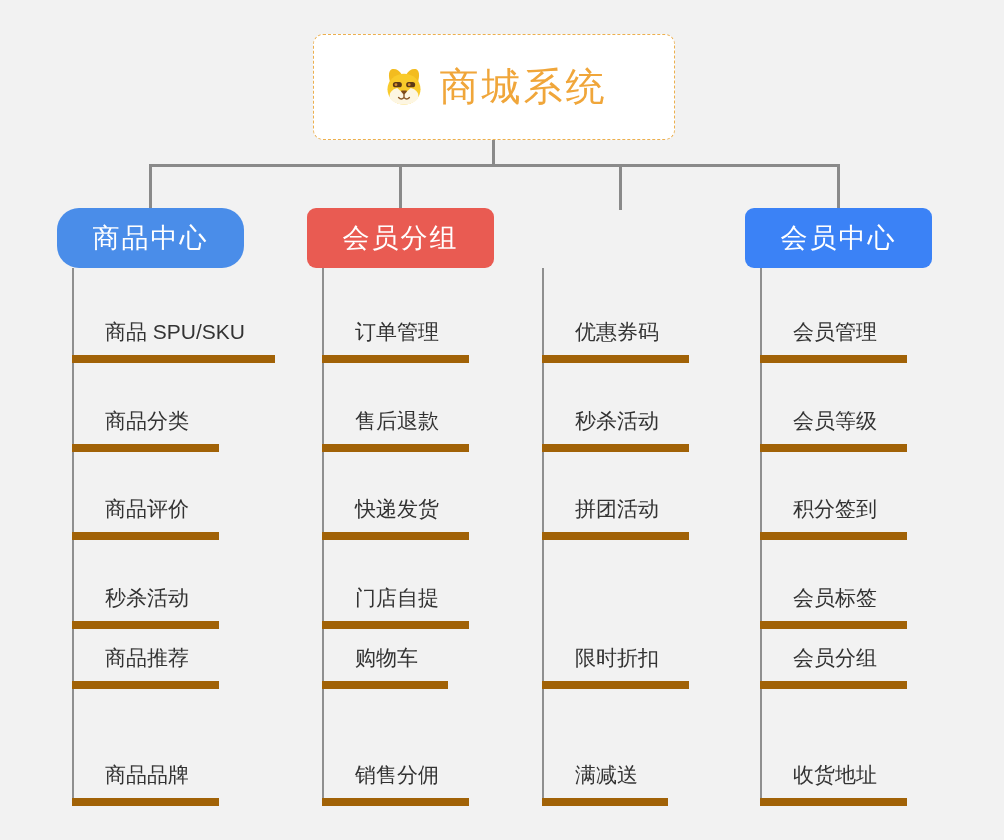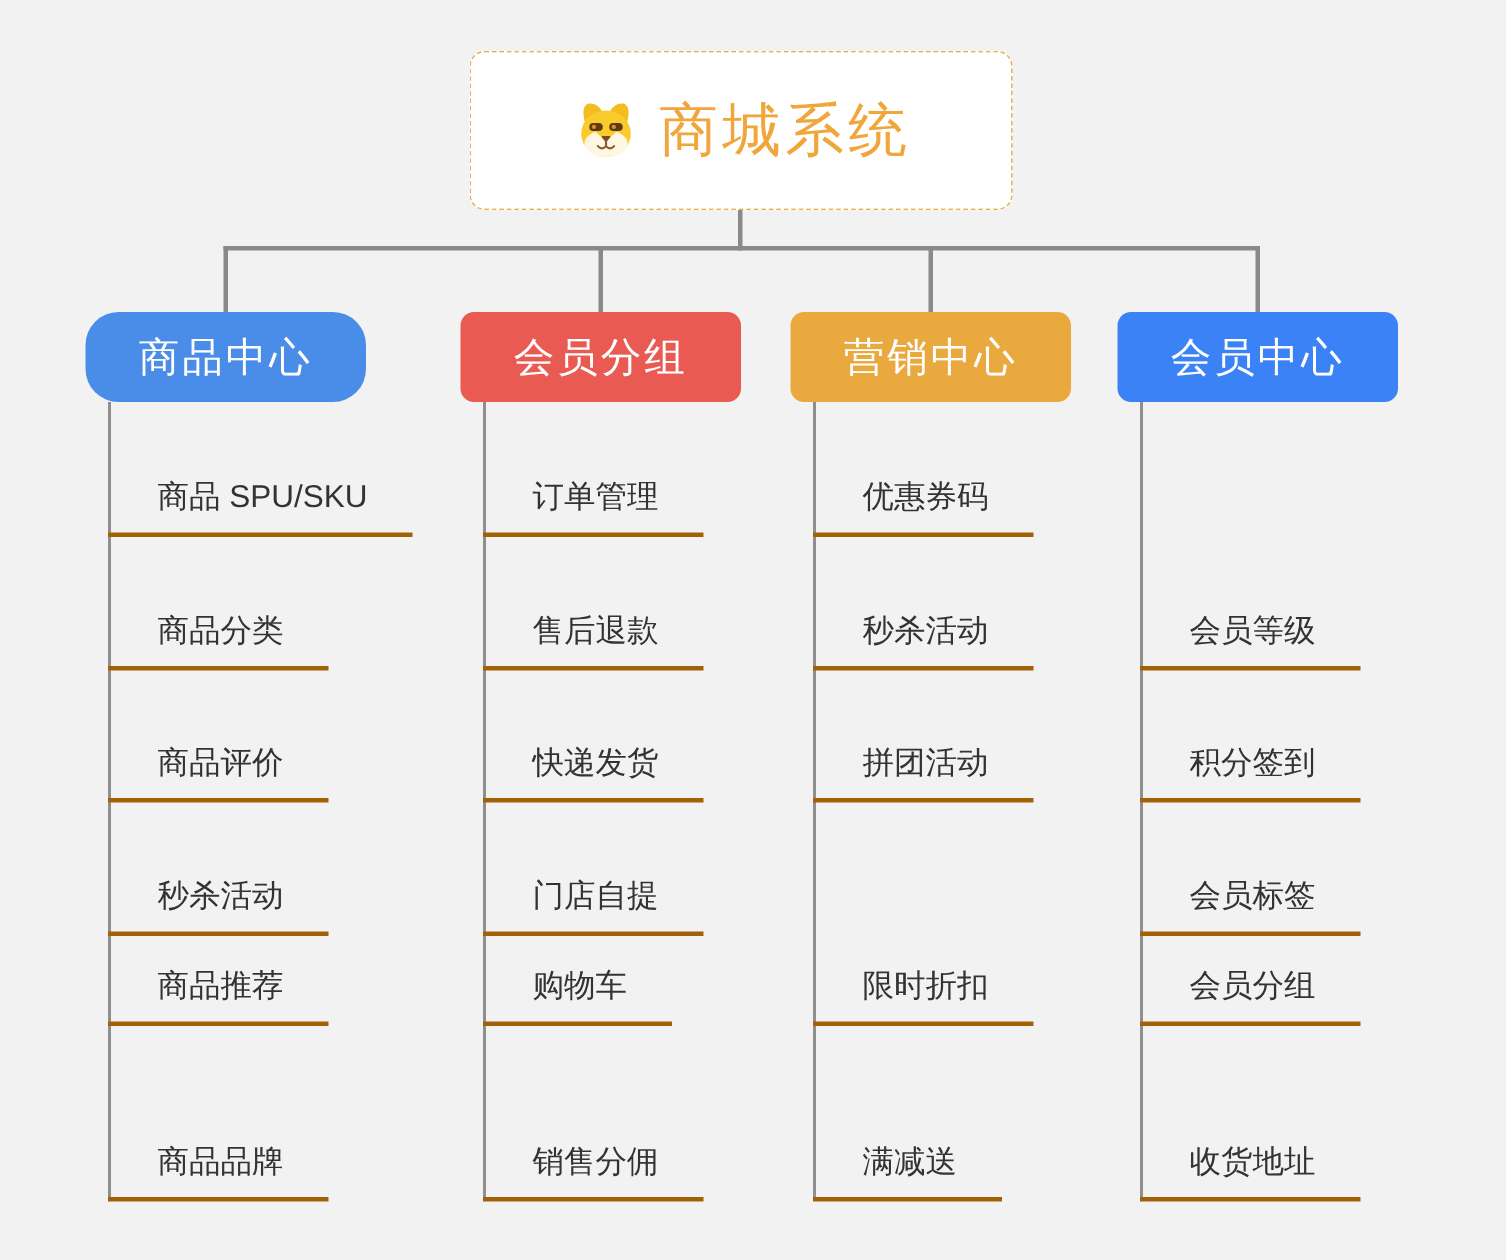--- a/index.html
+++ b/index.html
@@ -29,21 +29,21 @@
     position:absolute;top:208px;width:187px;height:60px;border-radius:9px;
     display:flex;align-items:center;justify-content:center;
     color:#ffffff;font-size:27px;letter-spacing:2px;
   }
   .b0{left:57px;background:#4A8DE9}
   .b1{left:307px;background:#E95B52}
   .b2{left:527px;background:#E9A93E}
   .b3{left:745px;background:#6FBE3E}
   
   .child{
-    position:absolute;border-bottom:3px solid #a16207;
+    position:absolute;border-bottom:8px solid #a16207;
     padding:0 30px 9px 33px;font-size:21px;line-height:29px;color:#333;
     white-space:nowrap;
   }
   .col-0{left:72px}.col-1{left:322px}.col-2{left:542px}.col-3{left:760px}
   .row-0{top:317px}.row-1{top:406px}.row-2{top:494px}
   .row-3{top:583px}.row-4{top:643px}.row-5{top:760px}
 </style>
 </head>
 <body>
 
@@ -78,23 +78,20 @@
     </span>
     <span class="root-label">商城系统</span>
   </div>
 
   <div class="branch-box b0" style="background: rgb(74, 141, 233); border-radius: 22px;">
     <span>商品中心</span>
   </div>
   <div class="branch-box b1" style="background: rgb(233, 91, 82);">
     <span>会员分组</span>
   </div>
-  <div class="branch-box b2" style="background: rgb(233, 169, 62);">
-    <span>营销中心</span>
-  </div>
   <div class="branch-box b3" style="background: #3b82f6;">
     <span>会员中心</span>
   </div>
 
   <div class="child col-0 row-0">商品 SPU/SKU</div>
   <div class="child col-0 row-1">商品分类</div>
   <div class="child col-0 row-2">商品评价</div>
   <div class="child col-0 row-3">秒杀活动</div>
   <div class="child col-0 row-4">商品推荐</div>
   <div class="child col-0 row-5">商品品牌</div>
@@ -105,19 +102,20 @@
   <div class="child col-1 row-3">门店自提</div>
   <div class="child col-1 row-4">购物车</div>
   <div class="child col-1 row-5">销售分佣</div>
 
   <div class="child col-2 row-0">优惠券码</div>
   <div class="child col-2 row-1">秒杀活动</div>
   <div class="child col-2 row-2">拼团活动</div>
   <div class="child col-2 row-4">限时折扣</div>
   <div class="child col-2 row-5">满减送</div>
 
+  <div class="child col-3 row-0">会员管理</div>
   <div class="child col-3 row-1">会员等级</div>
   <div class="child col-3 row-2">积分签到</div>
   <div class="child col-3 row-3">会员标签</div>
   <div class="child col-3 row-4">会员分组</div>
   <div class="child col-3 row-5">收货地址</div>
 
 </div>
 
 </body></html>

